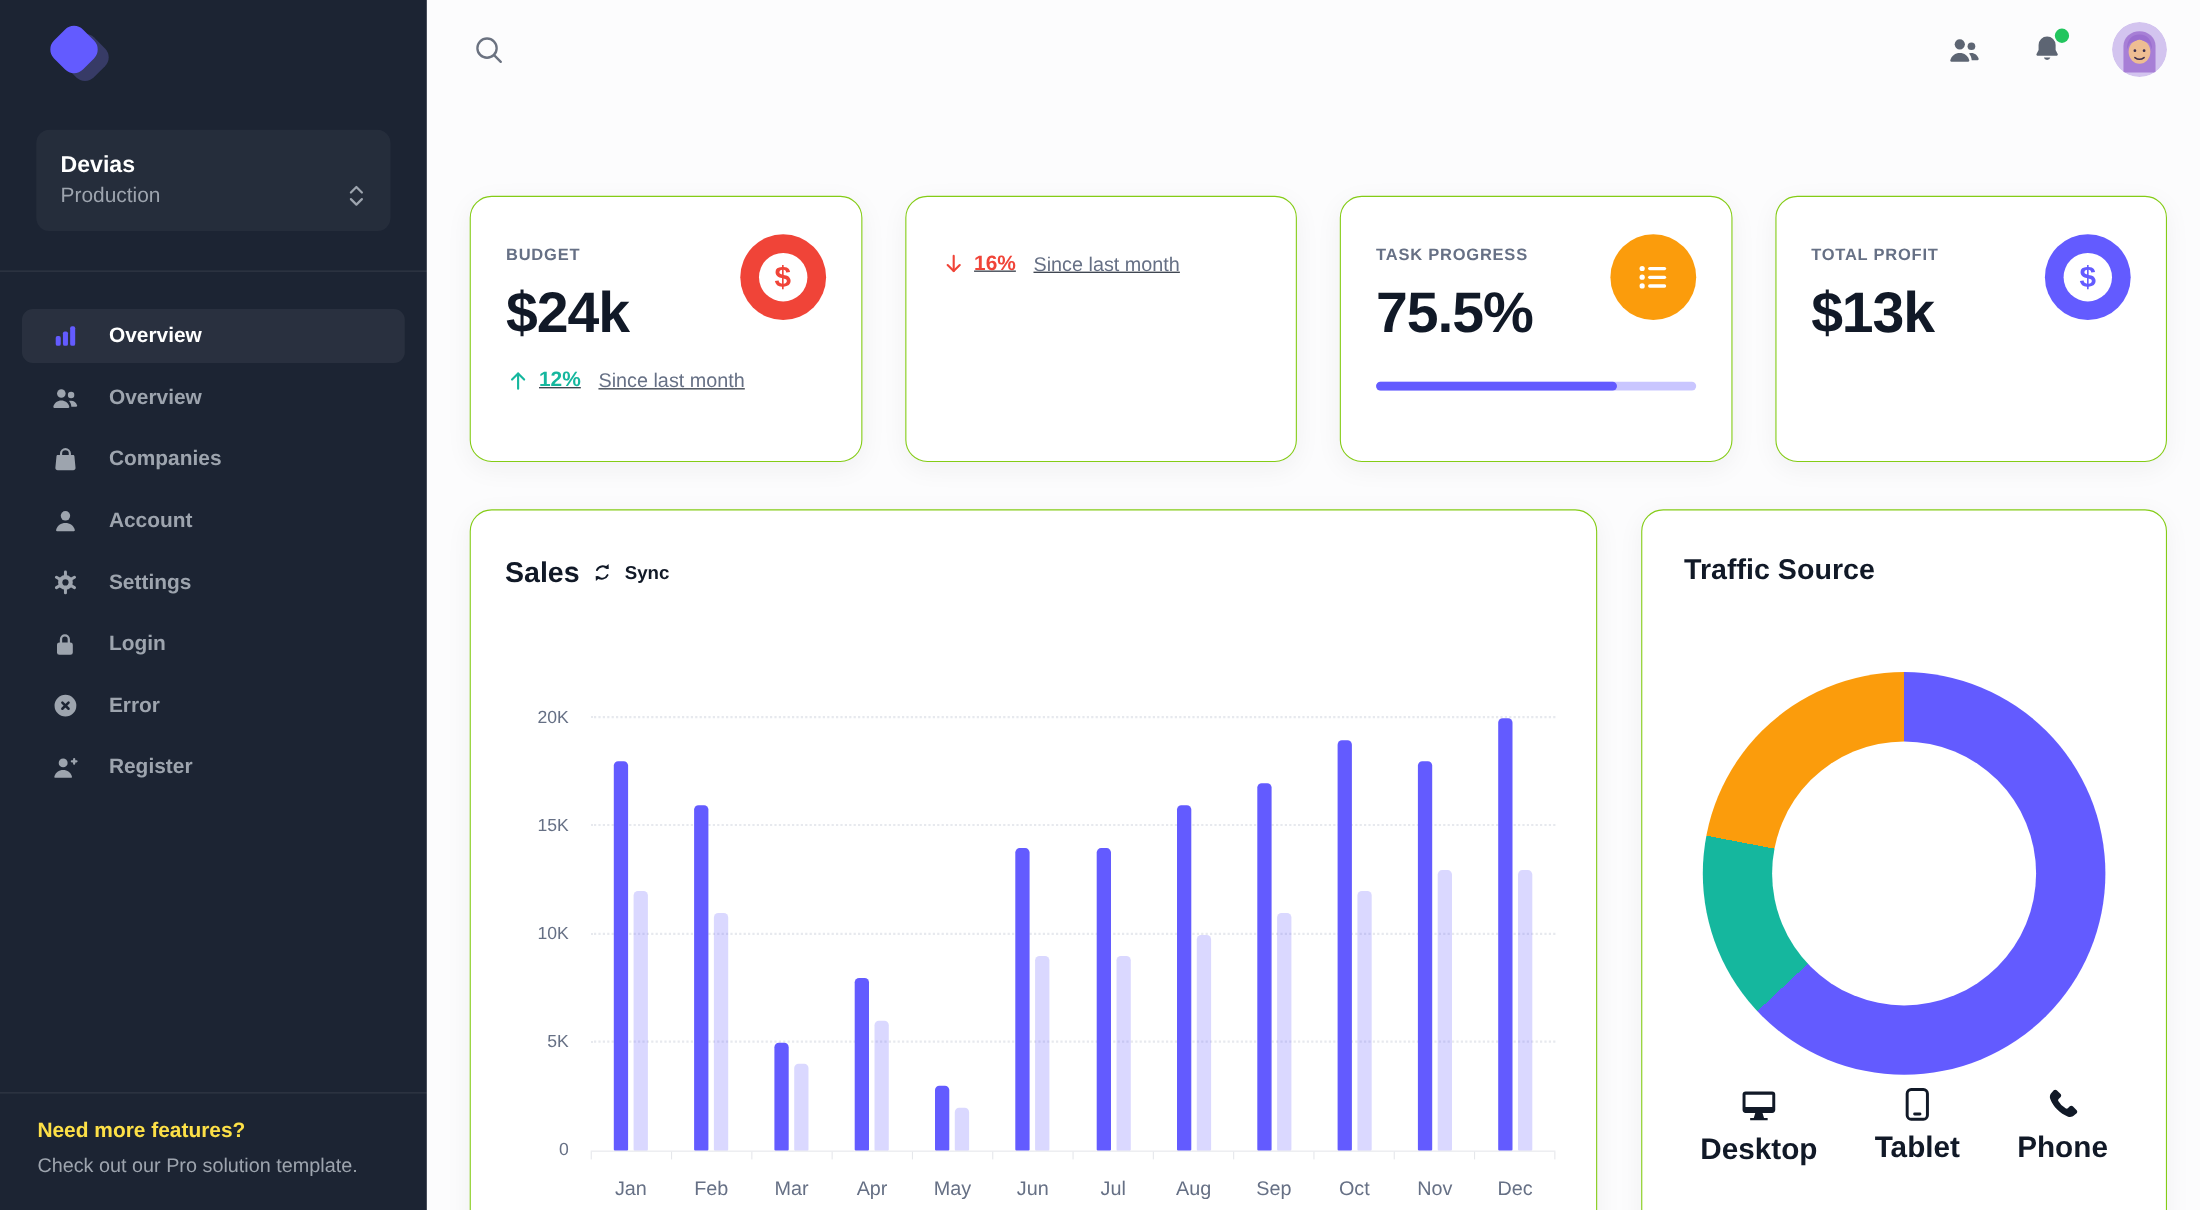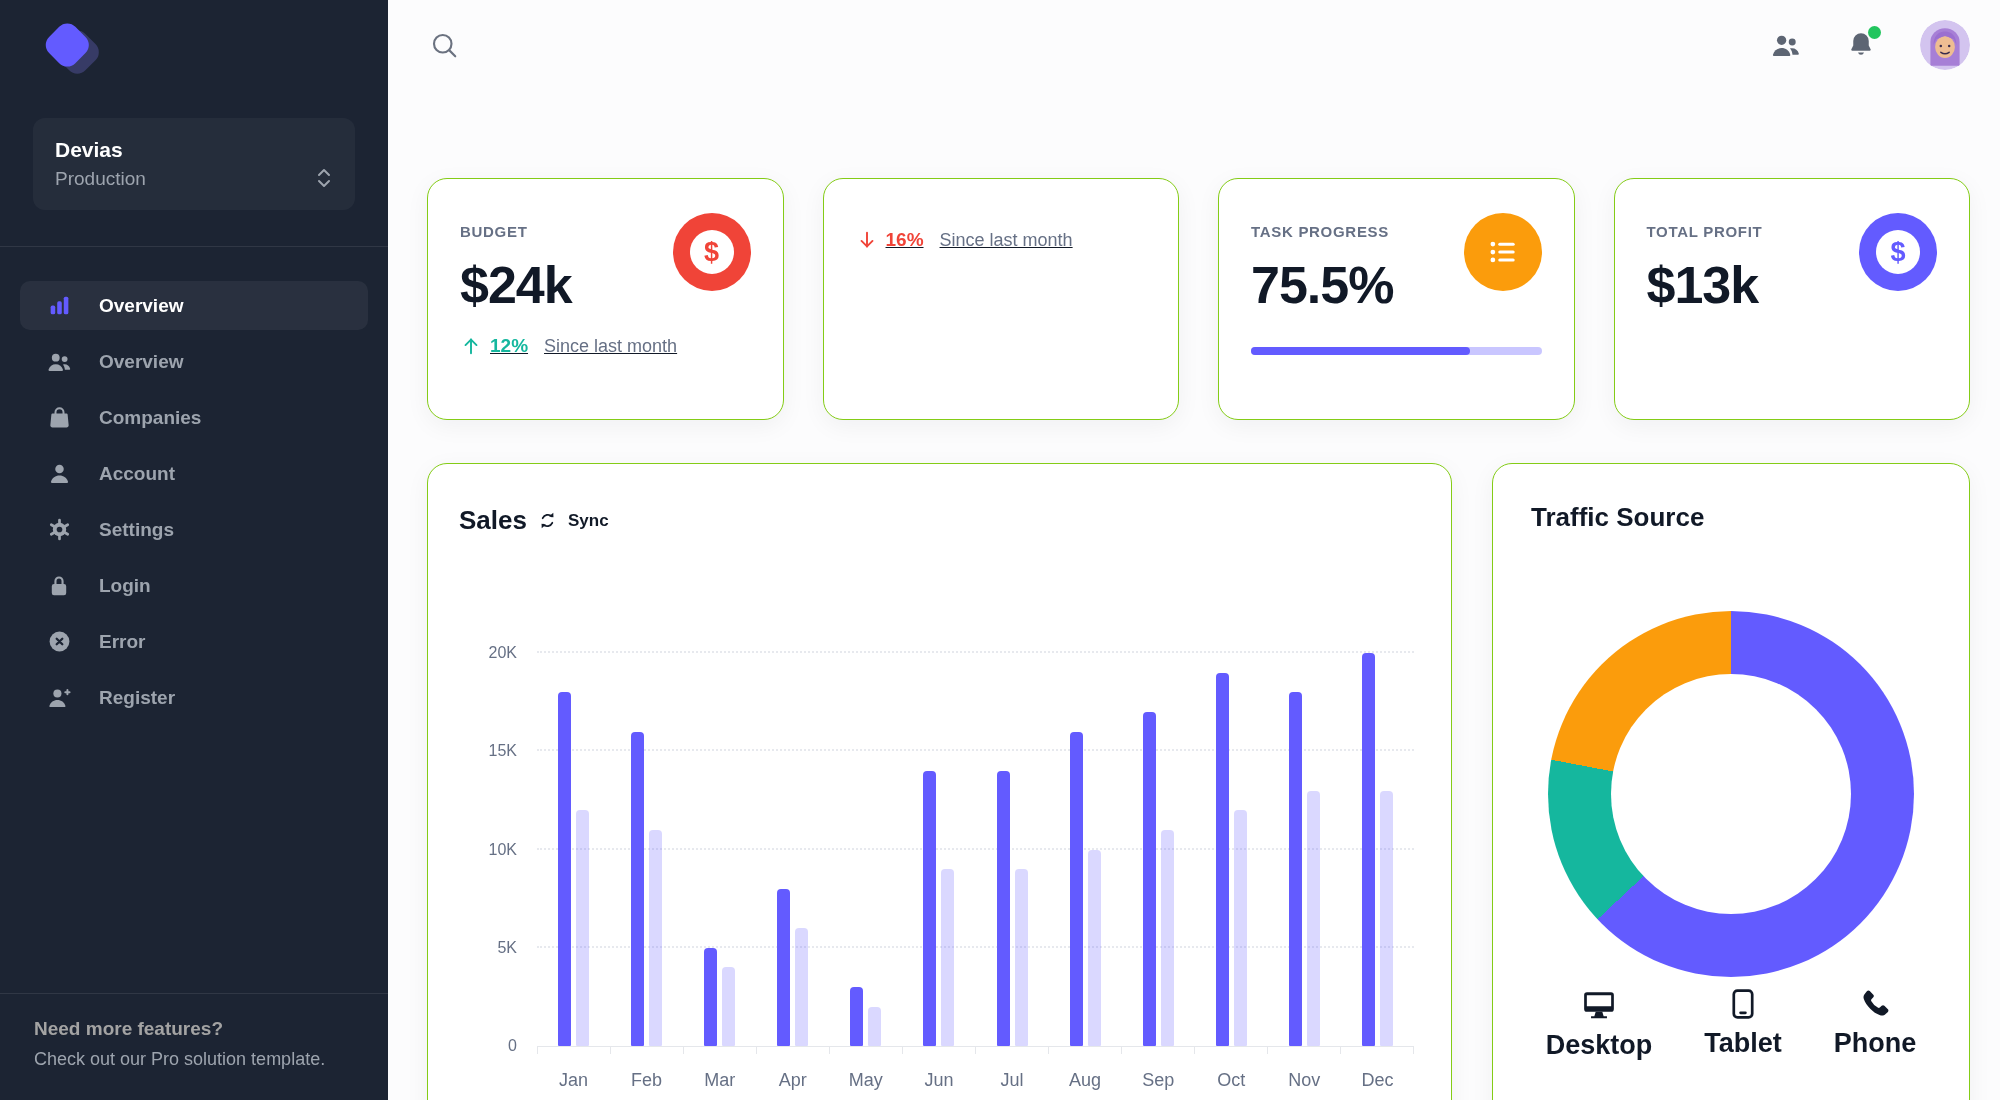--- a/index.html
+++ b/index.html
@@ -17,21 +17,21 @@
   .workspace-name { color:#fff; font-size:21px; font-weight:700; }
   .workspace-env { color:#9da4ae; font-size:19px; margin-top:6px; }
   .side-divider { border-top:1px solid rgba(255,255,255,0.09); margin-top:36px; }
   .nav { padding:34px 20px 0; }
   .nav-item { display:flex; align-items:center; gap:27px; height:49px; padding:0 26px;
     border-radius:10px; margin-bottom:7px; font-size:19px; font-weight:600; color:#9da4ae; cursor:pointer; }
   .nav-item.active { background:rgba(255,255,255,0.06); color:#fff; }
   .nav-item .nicon { width:26px; height:26px; display:flex; align-items:center; justify-content:center; }
   .side-footer { position:absolute; left:0; right:0; bottom:0;
     border-top:1px solid rgba(255,255,255,0.09); padding:24px 34px 30px; }
-  .side-footer-title { color:#a3a3a3; font-size:19px; font-weight:700; }
+  .side-footer-title { color:#fde047; font-size:19px; font-weight:700; }
   .side-footer-sub { color:#9da4ae; font-size:18px; margin-top:9px; }
 
   
   .main { margin-left:388px; padding:0 30px 0 39px; background:#fcfcfd; min-height:1100px; }
   .topbar { height:90px; display:flex; align-items:center; background:transparent; }
   .search-btn { width:34px; height:34px; display:flex; align-items:center; justify-content:center; cursor:pointer; }
   .topbar-right { margin-left:auto; display:flex; align-items:center; gap:42px; }
   .icon-btn { position:relative; width:34px; height:34px; display:flex; align-items:center; justify-content:center; cursor:pointer; color:#5d6573; }
   .badge-dot { position:absolute; top:-2px; right:-3px; width:13px; height:13px; border-radius:50%; }
   .avatar { width:50px; height:50px; border-radius:50%; overflow:hidden; cursor:pointer; }

